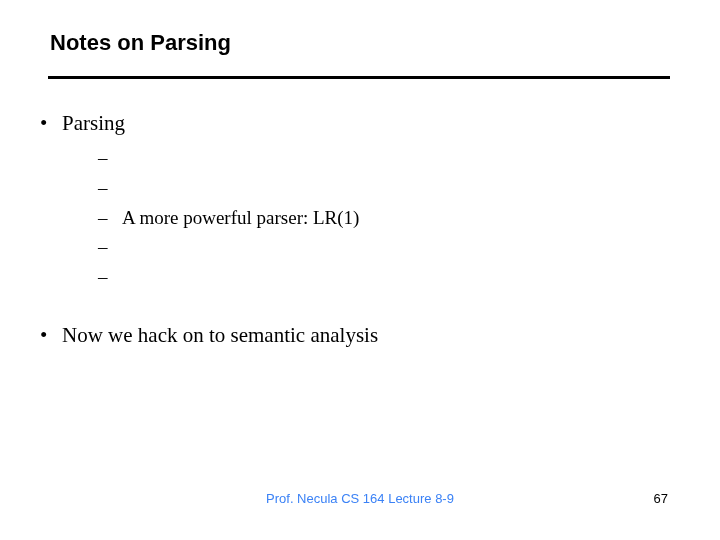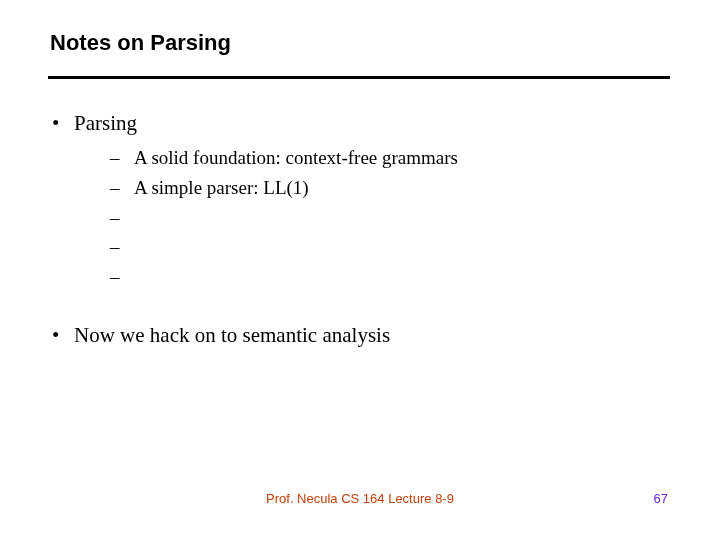--- a/index.html
+++ b/index.html
@@ -29,21 +29,21 @@
   .rule {
     position: absolute;
     left: 48px;
     top: 76px;
     width: 622px;
     height: 0;
     border-top: 3px solid #000;
   }
   .body {
     position: absolute;
-    left: 52px;
+    left: 40px;
     top: 108px;
     width: 600px;
     font-family: "Comic Sans MS", "Comic Sans", cursive;
     font-size: 21px;
     line-height: 1.45;
   }
   .l1 {
     margin: 0 0 6px 0;
   }
   .l1 .dot {
@@ -66,57 +66,56 @@
     height: 28px;
   }
   .footer-center {
     position: absolute;
     left: 0;
     width: 720px;
     bottom: 34px;
     text-align: center;
     font-family: Arial, Helvetica, sans-serif;
     font-size: 13px;
-    color: #c2410c;
+    color: #3b82f6;
   }
   .footer-right {
     position: absolute;
     right: 52px;
     bottom: 34px;
     font-family: Arial, Helvetica, sans-serif;
     font-size: 13px;
-    color: #6d28d9;
+    color: #000000;
     margin-top: 20px;
   }
 </style>
 </head>
 <body>
 
 <div class="slide">
 
   <div class="title">Notes on Parsing</div>
   <div class="rule"></div>
 
   <div class="body">
 
     <div class="l1">
       <span class="dot">•</span><span>Parsing</span>
     </div>
 
     <div class="sub">
       <div class="row">
         <span class="dash">–</span>
-        <span>A solid foundation: context-free grammars</span>
       </div>
       <div class="row">
         <span class="dash">–</span>
-        <span>A simple parser: LL(1)</span>
       </div>
       <div class="row">
         <span class="dash">–</span>
+        <span>A more powerful parser: LR(1)</span>
       </div>
       <div class="row">
         <span class="dash">–</span>
       </div>
       <div class="row">
         <span class="dash">–</span>
       </div>
     </div>
 
     <div class="gap"></div>

